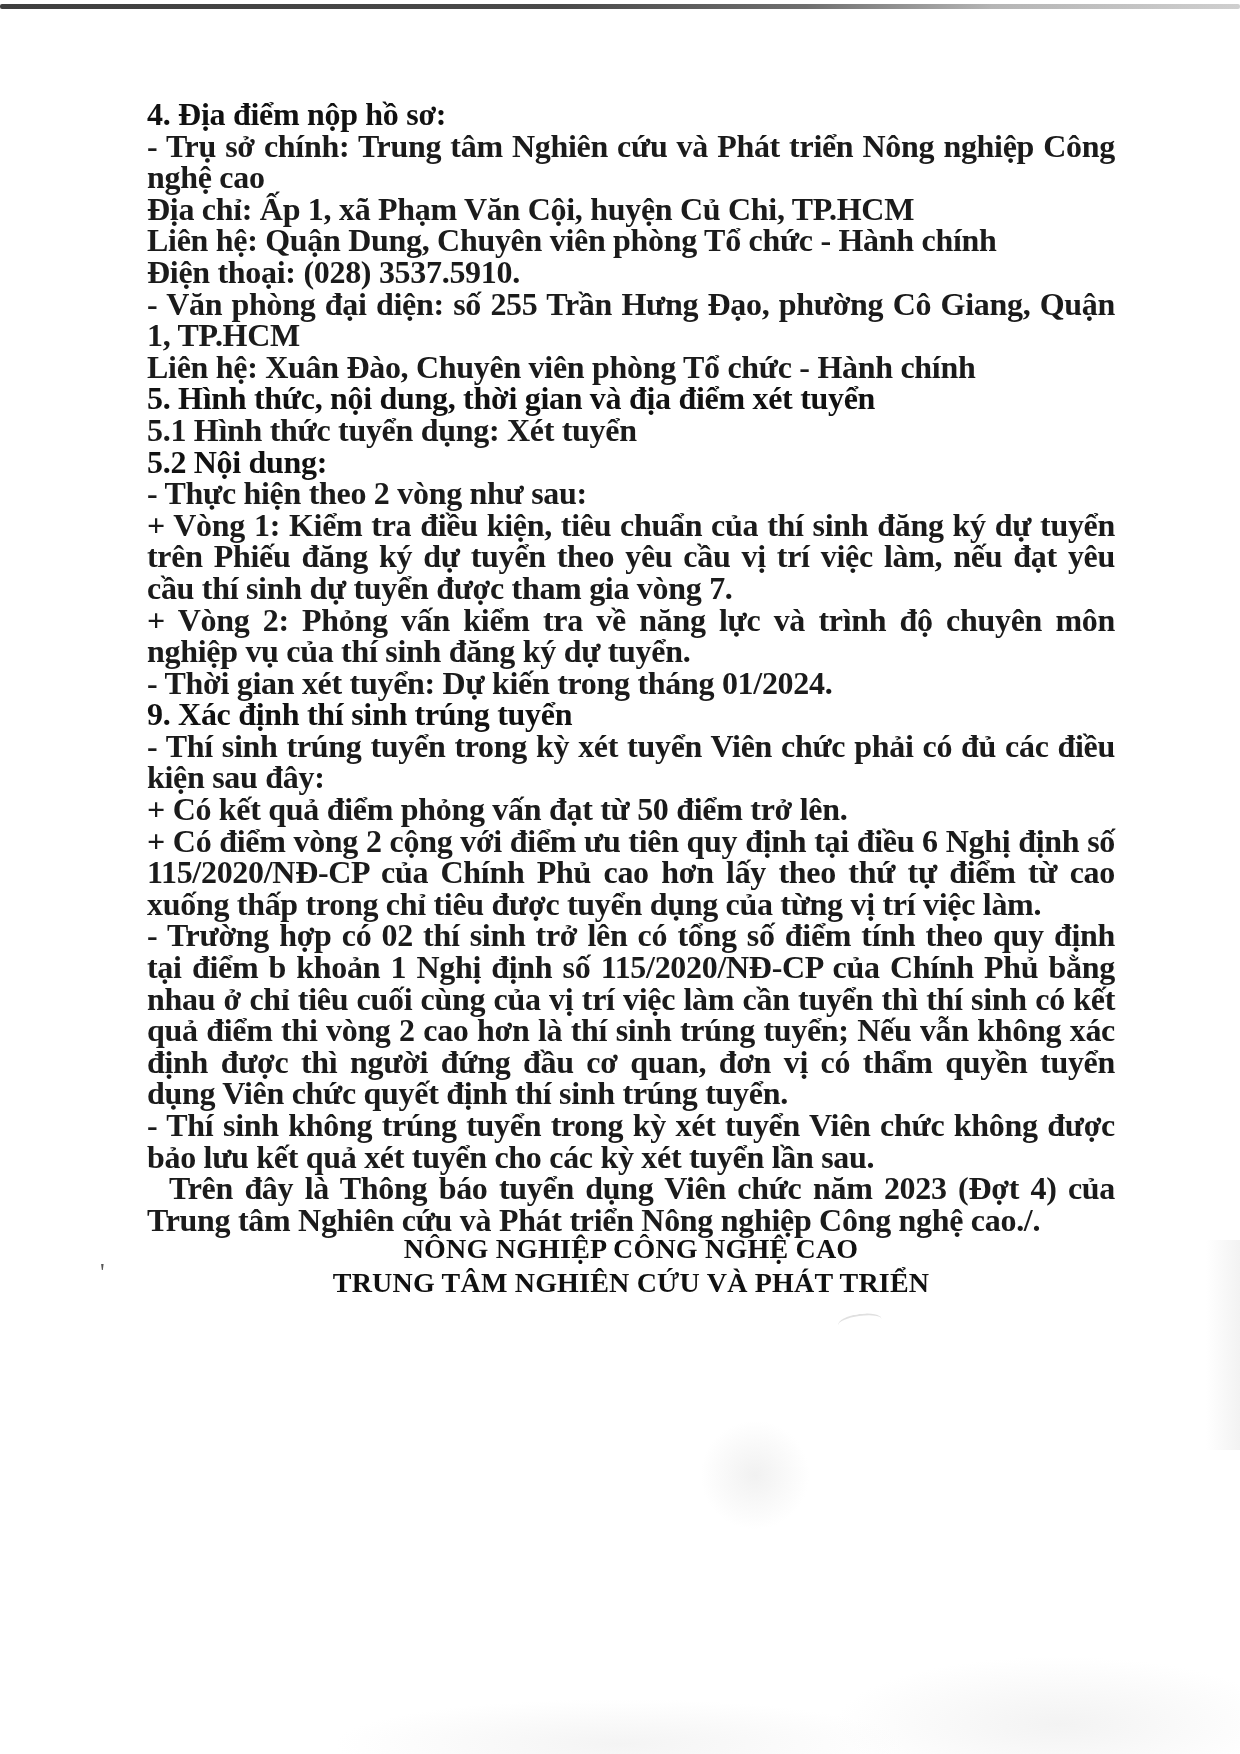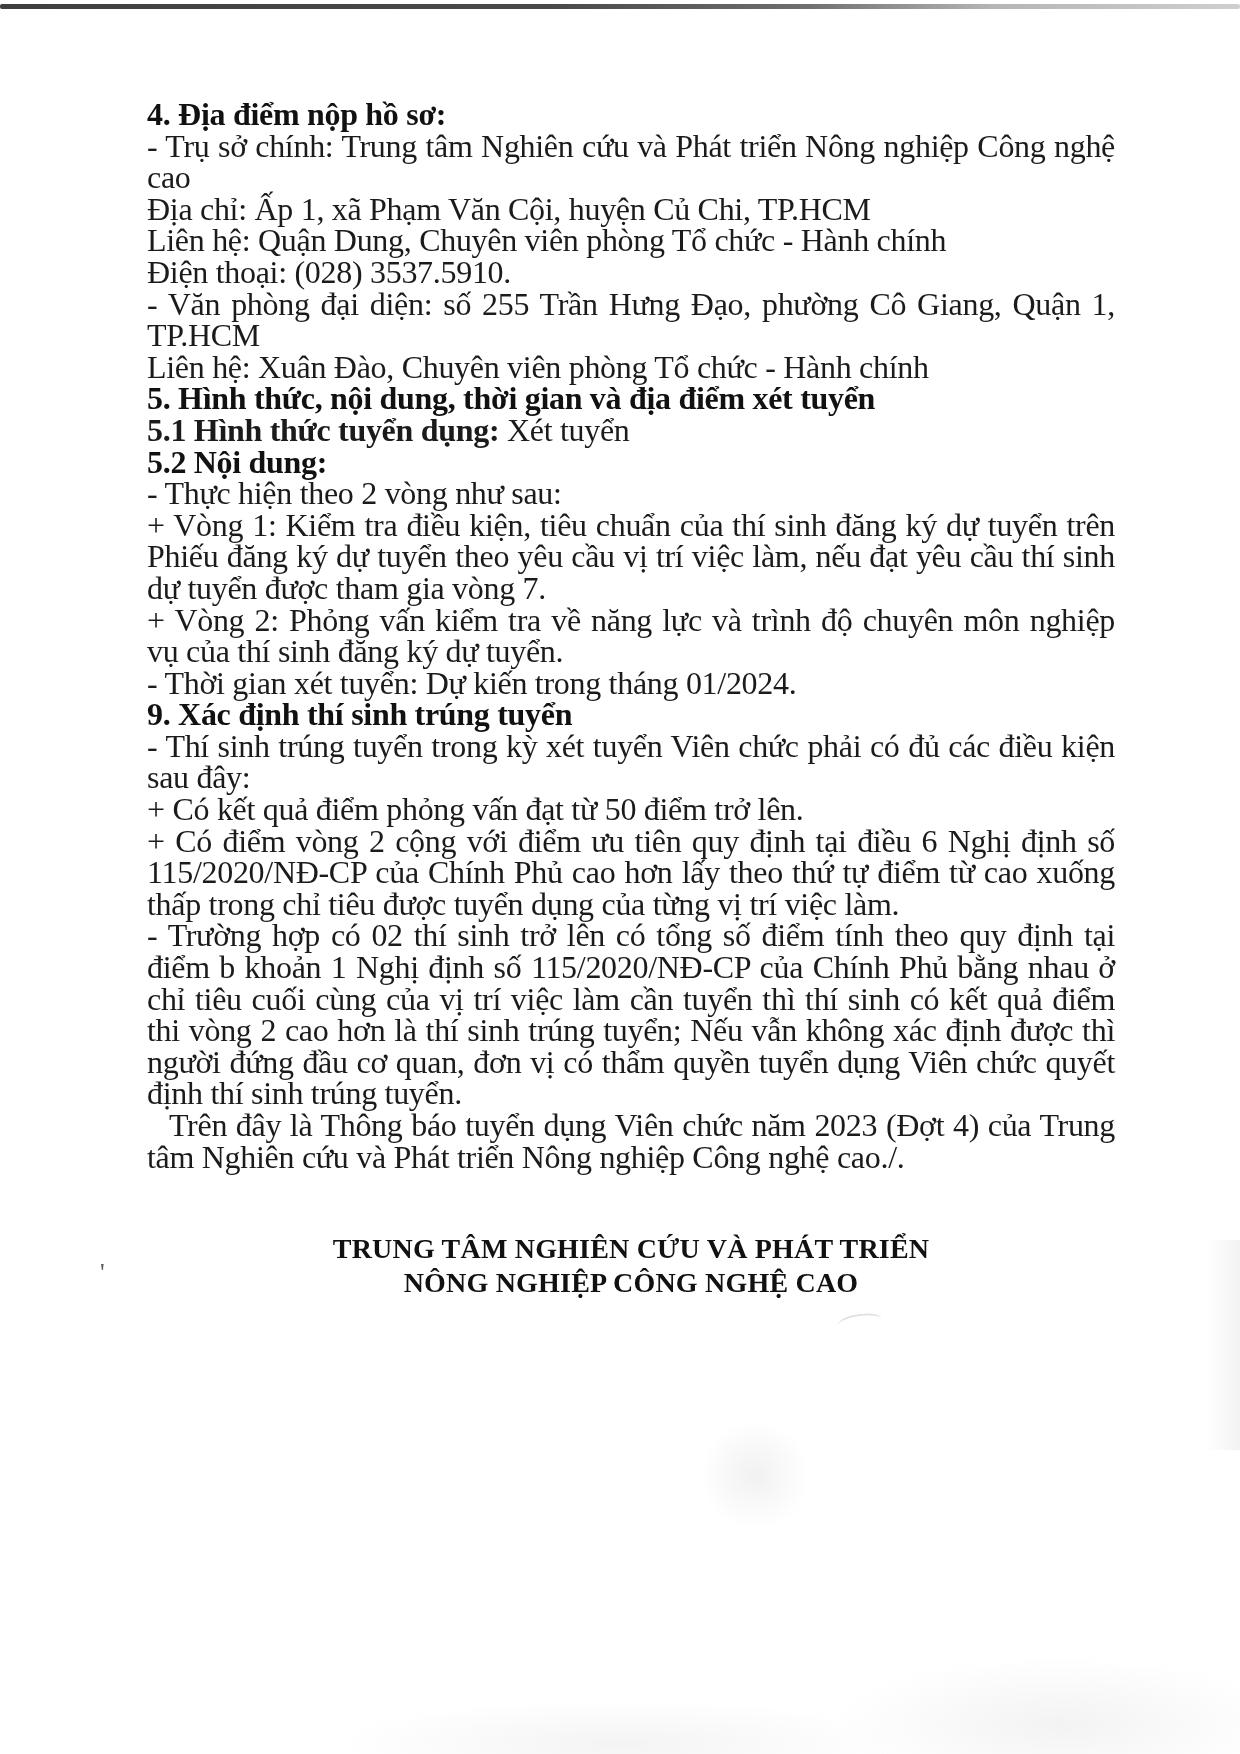--- a/index.html
+++ b/index.html
@@ -31,20 +31,21 @@
     width: 968px;
     color: #1b1b1b;
     font-size: 32px;
     line-height: 31.6px;
     letter-spacing: -0.3px;
   }
   .doc-body p.line {
     margin: 0;
     padding: 0;
     text-align: justify;
+    font-weight: bold;
   }
   .doc-body p.heading {
     font-weight: bold;
     color: #111111;
   }
   .doc-body p.indent {
     text-indent: 22px;
   }
   .signature-block {
     position: absolute;
@@ -125,25 +126,26 @@
     <p class="line heading">5.2 Nội dung:</p>
     <p class="line body">- Thực hiện theo 2 vòng như sau:</p>
     <p class="line body">+ Vòng 1: Kiểm tra điều kiện, tiêu chuẩn của thí sinh đăng ký dự tuyển trên Phiếu đăng ký dự tuyển theo yêu cầu vị trí việc làm, nếu đạt yêu cầu thí sinh dự tuyển được tham gia vòng 7.</p>
     <p class="line body">+ Vòng 2: Phỏng vấn kiểm tra về năng lực và trình độ chuyên môn nghiệp vụ của thí sinh đăng ký dự tuyển.</p>
     <p class="line body">- Thời gian xét tuyển: Dự kiến trong tháng 01/2024.</p>
     <p class="line heading">9. Xác định thí sinh trúng tuyển</p>
     <p class="line body">- Thí sinh trúng tuyển trong kỳ xét tuyển Viên chức phải có đủ các điều kiện sau đây:</p>
     <p class="line body">+ Có kết quả điểm phỏng vấn đạt từ 50 điểm trở lên.</p>
     <p class="line body">+ Có điểm vòng 2 cộng với điểm ưu tiên quy định tại điều 6 Nghị định số 115/2020/NĐ-CP của Chính Phủ cao hơn lấy theo thứ tự điểm từ cao xuống thấp trong chỉ tiêu được tuyển dụng của từng vị trí việc làm.</p>
     <p class="line body">- Trường hợp có 02 thí sinh trở lên có tổng số điểm tính theo quy định tại điểm b khoản 1 Nghị định số 115/2020/NĐ-CP của Chính Phủ bằng nhau ở chỉ tiêu cuối cùng của vị trí việc làm cần tuyển thì thí sinh có kết quả điểm thi vòng 2 cao hơn là thí sinh trúng tuyển; Nếu vẫn không xác định được thì người đứng đầu cơ quan, đơn vị có thẩm quyền tuyển dụng Viên chức quyết định thí sinh trúng tuyển.</p>
+    <p class="line body">- Thí sinh không trúng tuyển trong kỳ xét tuyển Viên chức không được bảo lưu kết quả xét tuyển cho các kỳ xét tuyển lần sau.</p>
     <p class="line body indent">Trên đây là Thông báo tuyển dụng Viên chức năm 2023 (Đợt 4) của Trung tâm Nghiên cứu và Phát triển Nông nghiệp Công nghệ cao./.</p>
   </div>
 
 <div class="signature-block">
+  <div>NÔNG NGHIỆP CÔNG NGHỆ CAO</div>
   <div>TRUNG TÂM NGHIÊN CỨU VÀ PHÁT TRIỂN</div>
-  <div>NÔNG NGHIỆP CÔNG NGHỆ CAO</div>
 </div>
 
 <span class="stray-mark">'</span>
 <div class="smudge-dash"></div>
 <div class="smudge-right"></div>
 <div class="smudge-mid"></div>
 <div class="smudge-bottom"></div>
 
 </body></html>

